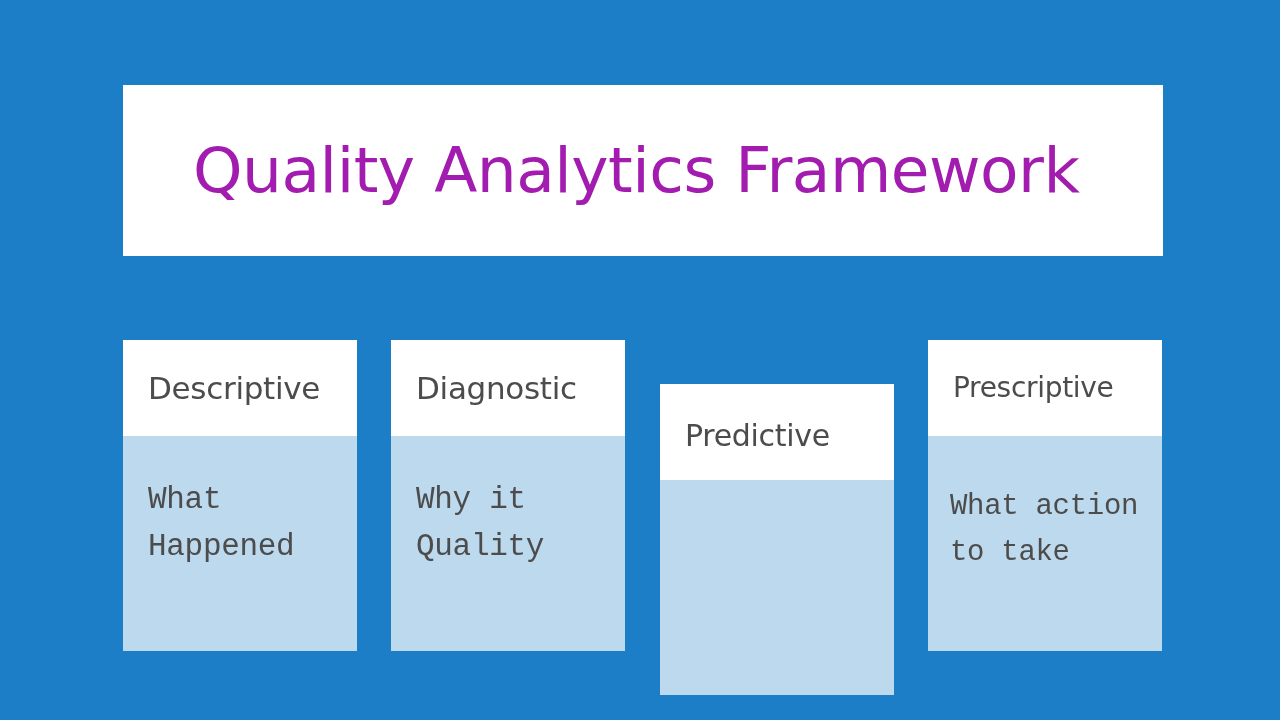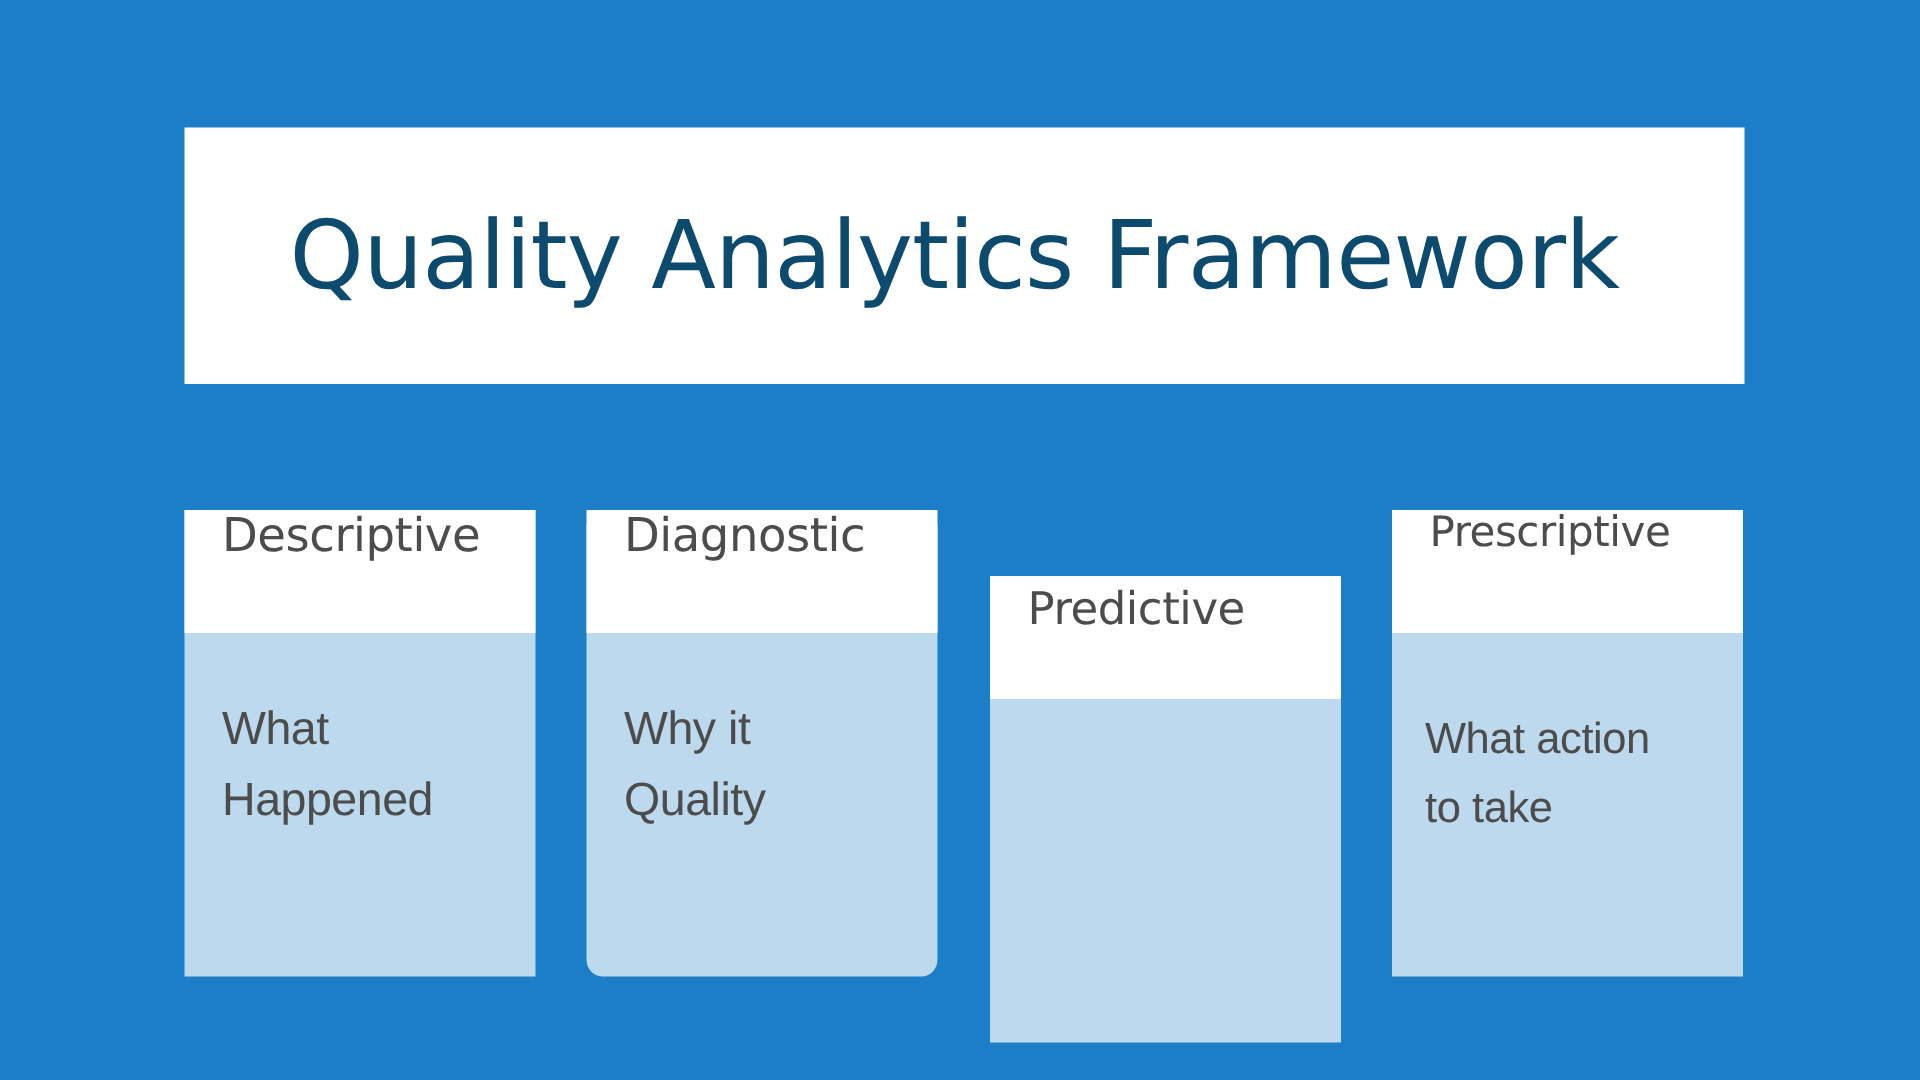--- a/index.html
+++ b/index.html
@@ -29,21 +29,21 @@
     height: 171px;
     background: #ffffff;
     display: flex;
     align-items: center;
   }
   #title-text {
     font-family: "DejaVu Sans", sans-serif;
     font-weight: 400;
     font-size: 63px;
     line-height: 1.1;
-    color: #0c4a6e;
+    color: #a21caf;
     letter-spacing: -0.5px;
     padding-left: 70px;
     white-space: nowrap;
   }
 
   
   #cards-row {
     position: absolute;
     left: 123px;
     top: 340px;
@@ -54,29 +54,29 @@
   .card {
     position: absolute;
     top: 0;
     width: 234px;
     height: 311px;
     background: #bcd9ed;
     display: flex;
     flex-direction: column;
   }
   .card.c0 { left: 0px; }
-  .card.c1 { left: 268px; border-radius: 11px; }
+  .card.c1 { left: 268px; }
   .card.c2 { left: 537px; margin-top: 44px; }
   .card.c3 { left: 805px; }
 
   .card-header {
-    height: 82px;
+    height: 96px;
     background: #ffffff;
     display: flex;
-    align-items: flex-start;
+    align-items: center;
     overflow: hidden;
   }
   .card-header-text {
     font-family: "DejaVu Sans", sans-serif;
     font-weight: 400;
     font-size: 31px;
     line-height: 1.1;
     color: #4c4c4c;
     letter-spacing: -0.3px;
     padding-left: 25px;
@@ -86,21 +86,21 @@
   .card.c2 .card-header-text { font-size: 30px; padding-top: 6px; }
   .card.c3 .card-header-text { font-size: 28px; }
 
   .card-body {
     flex: 1;
     padding-left: 25px;
     padding-top: 40px;
     box-sizing: border-box;
   }
   .card-body-text {
-    font-family: Liberation Sans, sans-serif;
+    font-family: Liberation Mono, monospace;
     font-weight: 400;
     font-size: 31px;
     line-height: 47px;
     color: #4c4c4c;
     letter-spacing: -0.3px;
     white-space: pre-line;
   }
   .card.c3 .card-body { padding-top: 48px; padding-left: 22px; }
   .card.c3 .card-body-text { font-size: 29px; line-height: 46px; }
 </style>

